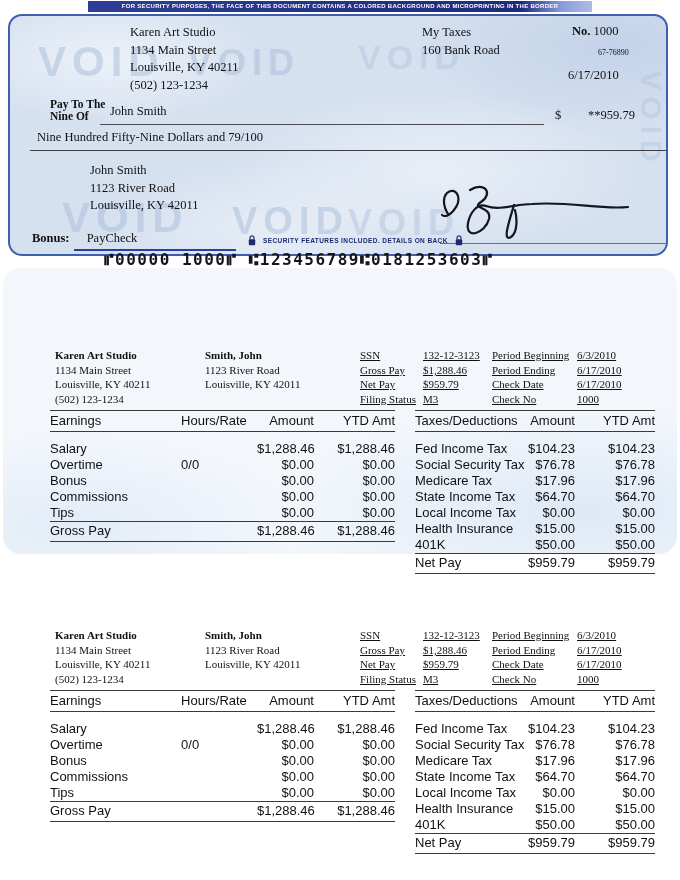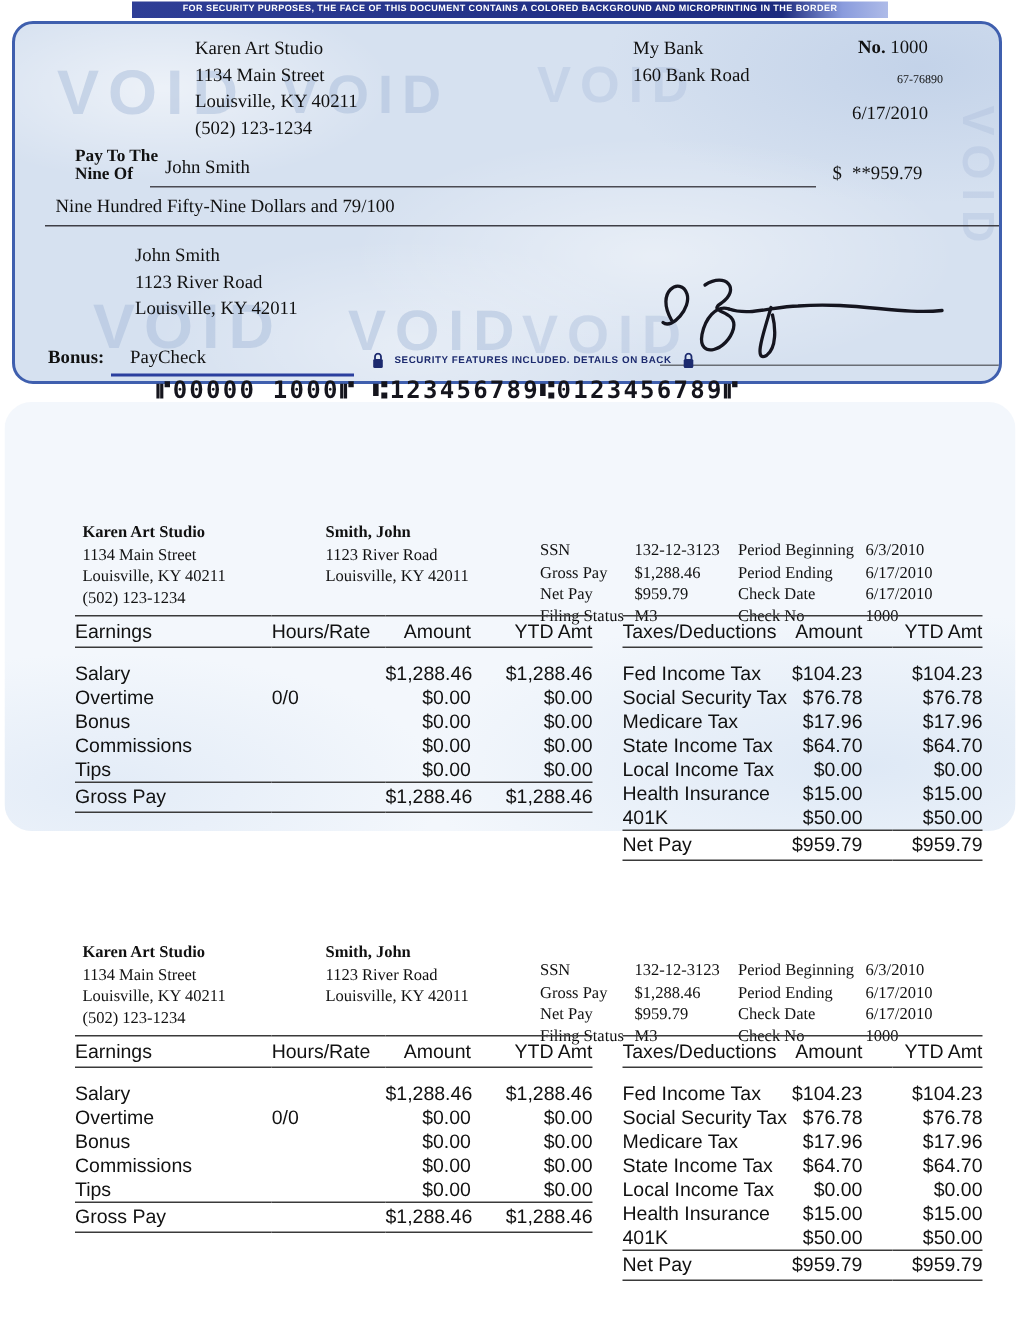--- a/index.html
+++ b/index.html
@@ -35,21 +35,21 @@
   .chk-no{position:absolute;left:562px;top:8px;font-size:12.5px;}
   .chk-no b{font-weight:bold;}
   .chk-fraction{position:absolute;left:588px;top:32px;font-size:8px;}
   .chk-date{position:absolute;left:558px;top:52px;font-size:12.5px;}
 
   .payto{position:absolute;left:40px;top:83px;font-size:11.5px;font-weight:bold;line-height:11.5px;}
   .payee-line{position:absolute;left:90px;top:88px;width:444px;height:20px;
     border-bottom:1.2px solid #4a4a52;font-size:12.5px;}
   .payee-line span{padding-left:10px;}
   .amt{position:absolute;top:92px;font-size:12.5px;}
-  .amt-sym{left:545px;} .amt-val{left:558px;}
+  .amt-sym{left:545px;} .amt-val{left:578px;}
   .words-line{position:absolute;left:20px;top:114px;width:638px;height:20px;
     border-bottom:1.2px solid #3e3e46;font-size:12.5px;}
   .words-line span{padding-left:7px;}
 
   .payee-addr{position:absolute;left:80px;top:146px;font-size:12.5px;line-height:17.5px;}
 
   .sig{position:absolute;left:408px;top:158px;}
   .sig-line{position:absolute;left:430px;top:227px;width:226px;border-top:1.6px solid #6a6e75;}
 
   .memo{position:absolute;left:22px;top:215px;font-size:12.5px;}
@@ -67,23 +67,23 @@
   
   .zone1{position:absolute;top:268px;left:3px;width:674px;height:286px;border-radius:18px;
     background:
       radial-gradient(ellipse 400px 140px at 85% 85%,rgba(205,221,240,.55),transparent 75%),
       radial-gradient(ellipse 300px 120px at 10% 90%,rgba(210,224,242,.5),transparent 75%),
       #f3f7fc;}
   .stub-slot{position:absolute;left:40px;width:628px;height:212px;}
   .slot1{top:348px;} .slot2{top:628px;}
   .stub{position:relative;width:100%;height:100%;font-size:11px;}
   .stub .blk{position:absolute;top:0;line-height:14.7px;white-space:nowrap;}
-  .blk-company{left:15px;} .blk-employee{left:165px;margin-left:12px;}
+  .blk-company{left:15px;} .blk-employee{left:165px;}
   .blk-name{font-weight:bold;}
-  .info{position:absolute;top:12px;line-height:14.7px;}
+  .info{position:absolute;top:0;line-height:14.7px;text-decoration:underline;}
   .info-1{left:320px;} .info-2{left:452px;}
   .info .row{display:flex;}
   .info-1 .lab{width:63px;} .info-2 .lab{width:85px;}
   .info .val{white-space:nowrap;}
 
   .paytable{position:absolute;border-collapse:collapse;table-layout:fixed;
     font-family:Liberation Sans, sans-serif;font-size:13px;color:#111;}
   .paytable td{padding:.5px 0;white-space:nowrap;overflow:hidden;}
   .paytable thead td{border-top:1.3px solid #3a3a3a;border-bottom:1.3px solid #3a3a3a;padding:2px 0 3px;}
   .paytable tbody tr:first-child td{padding-top:9px;}
@@ -111,21 +111,21 @@
     <div class="void v7">VOID</div>
 
     <div class="chk-company">
       <div>Karen Art Studio</div>
       <div>1134 Main Street</div>
       <div>Louisville, KY 40211</div>
       <div>(502) 123-1234</div>
     </div>
 
     <div class="chk-bank">
-      <div>My Bank</div>
+      <div>My Taxes</div>
       <div>160 Bank Road</div>
     </div>
 
     <div class="chk-no">
       <b>No.</b>
       <span>1000</span>
     </div>
     <div class="chk-fraction">67-76890</div>
     <div class="chk-date">6/17/2010</div>
 
@@ -173,21 +173,21 @@
         <rect x="0.8" y="4.3" width="6.4" height="6" rx="1" fill="#1c2a6e"></rect>
       </svg>
       <span>SECURITY FEATURES INCLUDED. DETAILS ON BACK</span>
       <svg width="8" height="11" viewBox="0 0 8 11">
         <path d="M2 4.5 V2.8 A2 2 0 0 1 6 2.8 V4.5" fill="none" stroke="#1c2a6e" stroke-width="1.2"></path>
         <rect x="0.8" y="4.3" width="6.4" height="6" rx="1" fill="#1c2a6e"></rect>
       </svg>
     </div>
   </div>
 
-  <div class="micr">⑈00000 1000⑈ ⑆123456789⑆0123456789⑈</div>
+  <div class="micr">⑈00000 1000⑈ ⑆123456789⑆0181253603⑈</div>
 
   <div class="zone1"></div>
   <div class="stub-slot slot1">
   <div class="stub">
     <div class="blk blk-company">
       <div class="blk-name">Karen Art Studio</div>
       <div>1134 Main Street</div>
       <div>Louisville, KY 40211</div>
       <div>(502) 123-1234</div>
     </div>

